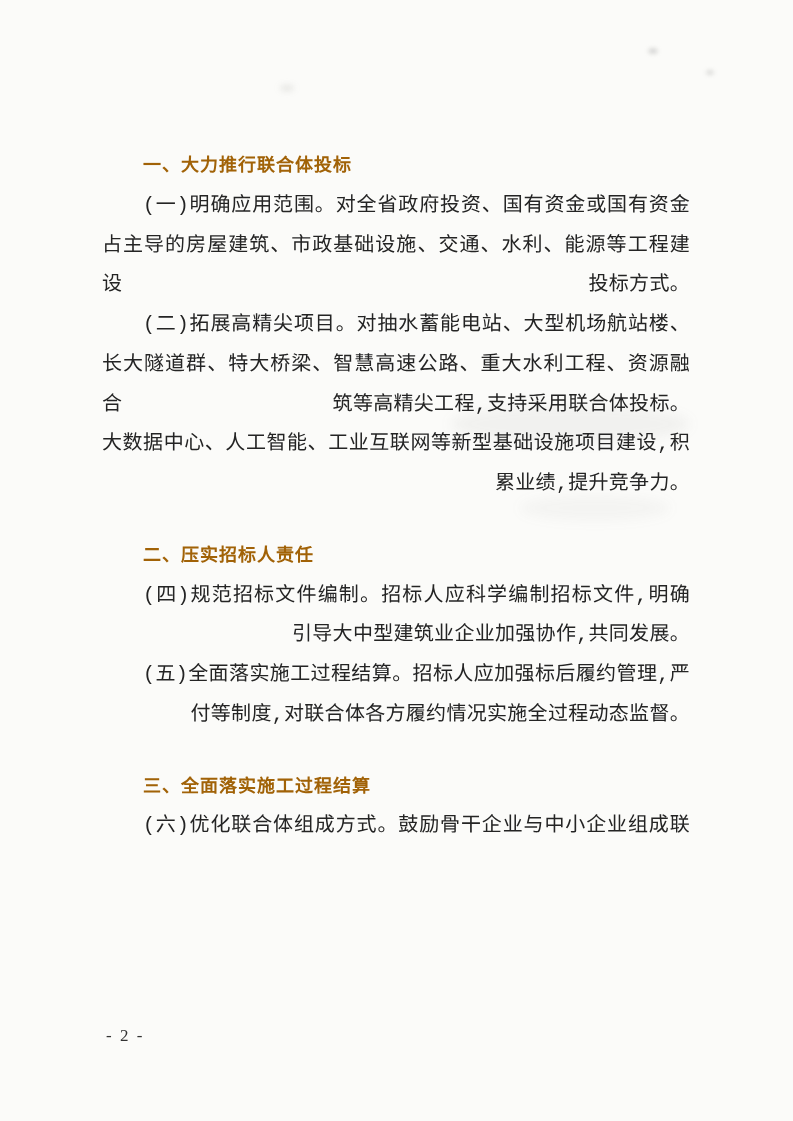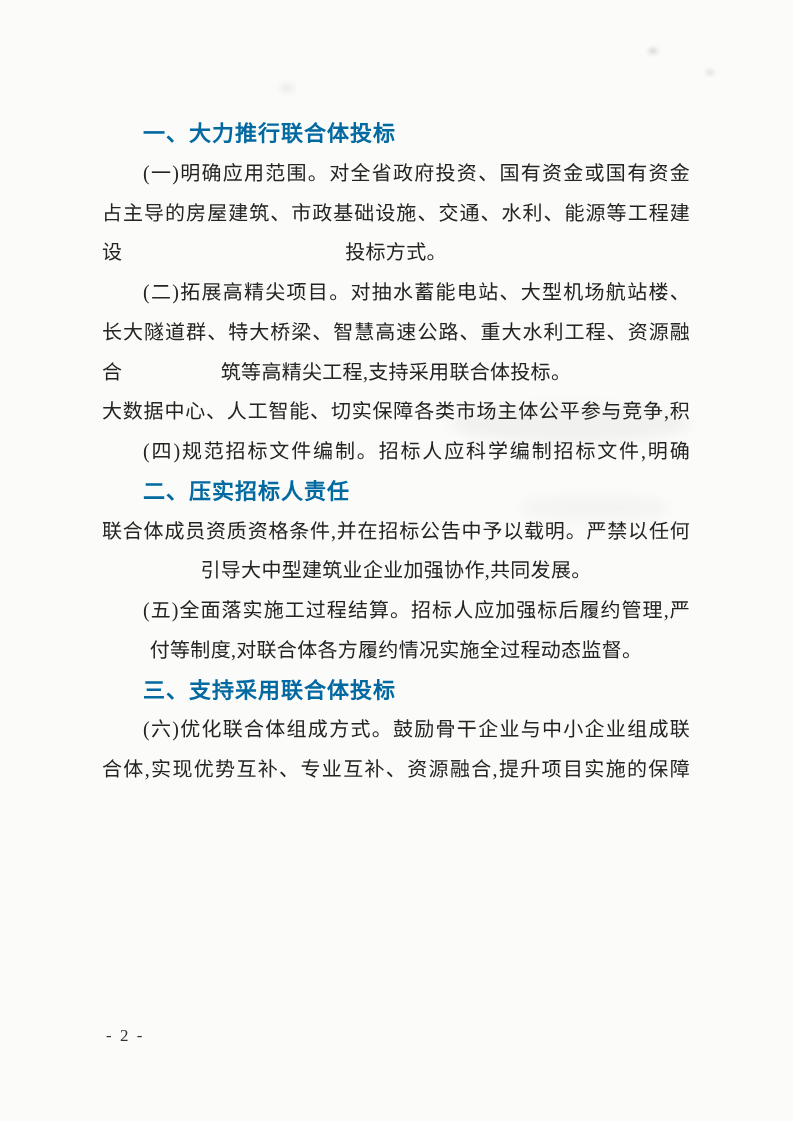--- a/index.html
+++ b/index.html
@@ -21,40 +21,42 @@
     top: 114px;
     width: 588px;
     color: #242424;
   }
   .line {
     height: 39.75px;
     line-height: 39.75px;
     font-size: 20px;
     letter-spacing: 0.3px;
     white-space: normal;
+    font-family: Liberation Mono, monospace;
   }
   .line.heading {
     font-family: "Liberation Sans", "DejaVu Sans", sans-serif;
     font-weight: 700;
-    font-size: 22px;
+    font-size: 18px;
     letter-spacing: 1px;
     text-indent: 41px;
-    color: #0369a1;
+    color: #a16207;
+    margin-top: 32px;
   }
   .line.para-first {
     text-indent: 41px;
     text-align: justify;
     text-align-last: justify;
   }
   .line.body-full {
     text-align: justify;
     text-align-last: justify;
   }
   .line.body-end {
-    text-align: center;
+    text-align: right;
   }
   .footer-pagenum {
     position: absolute;
     left: 106px;
     top: 1026px;
     font-size: 17px;
     letter-spacing: 2px;
     color: #333333;
     font-family: "Liberation Serif", "DejaVu Serif", serif;
   }
@@ -100,26 +102,25 @@
   <div class="artifact a5"></div>
 
   <div class="doc-body">
       <div class="line heading">一、大力推行联合体投标</div>
       <div class="line para-first">(一)明确应用范围。对全省政府投资、国有资金或国有资金</div>
       <div class="line body-full">占主导的房屋建筑、市政基础设施、交通、水利、能源等工程建设</div>
       <div class="line body-end">投标方式。</div>
       <div class="line para-first">(二)拓展高精尖项目。对抽水蓄能电站、大型机场航站楼、</div>
       <div class="line body-full">长大隧道群、特大桥梁、智慧高速公路、重大水利工程、资源融合</div>
       <div class="line body-end">筑等高精尖工程,支持采用联合体投标。</div>
-      <div class="line body-full">大数据中心、人工智能、切实保障各类市场主体公平参与竞争,积</div>
+      <div class="line body-full">大数据中心、人工智能、工业互联网等新型基础设施项目建设,积</div>
+      <div class="line body-end">累业绩,提升竞争力。</div>
+      <div class="line heading">二、压实招标人责任</div>
       <div class="line para-first">(四)规范招标文件编制。招标人应科学编制招标文件,明确</div>
-      <div class="line heading">二、压实招标人责任</div>
-      <div class="line body-full">联合体成员资质资格条件,并在招标公告中予以载明。严禁以任何</div>
       <div class="line body-end">引导大中型建筑业企业加强协作,共同发展。</div>
       <div class="line para-first">(五)全面落实施工过程结算。招标人应加强标后履约管理,严</div>
       <div class="line body-end">付等制度,对联合体各方履约情况实施全过程动态监督。</div>
-      <div class="line heading">三、支持采用联合体投标</div>
+      <div class="line heading">三、全面落实施工过程结算</div>
       <div class="line para-first">(六)优化联合体组成方式。鼓励骨干企业与中小企业组成联</div>
-      <div class="line body-full">合体,实现优势互补、专业互补、资源融合,提升项目实施的保障</div>
     </div>
 
   <div class="footer-pagenum">- 2 -</div>
 </div>
 
 </body></html>

